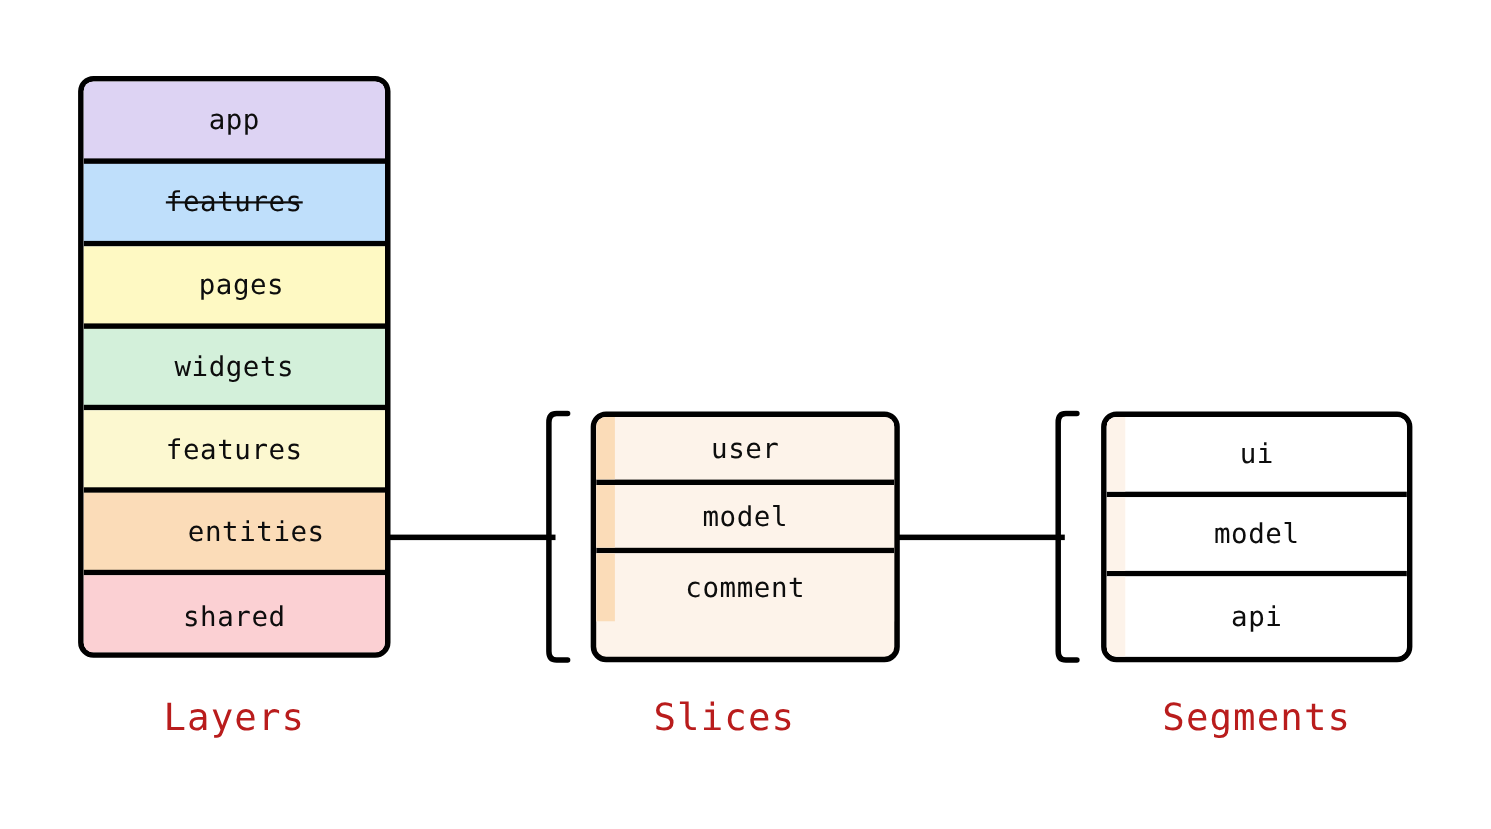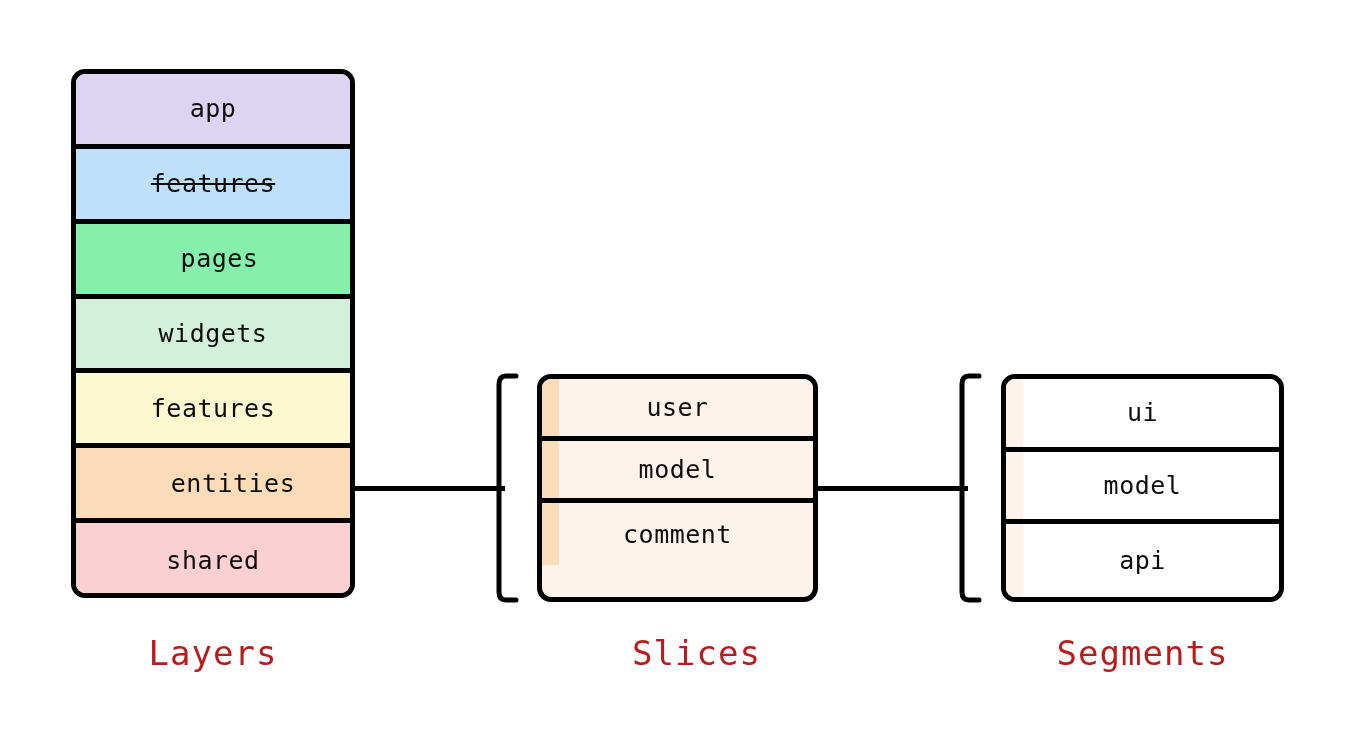--- a/index.html
+++ b/index.html
@@ -120,39 +120,39 @@
     text-align: center;
     font-family: "DejaVu Sans Mono", monospace;
     font-weight: normal;
     font-size: 34px;
     color: #b91c1c;
     letter-spacing: 1px;
     line-height: 1.2;
     white-space: nowrap;
   }
   #caption-layers   { left: 71px;  width: 284px; }
-  #caption-slices   { left: 556px; width: 281px; }
+  #caption-slices   { left: 518px; width: 281px; }
   #caption-segments { left: 1001px; width: 283px; }
 </style>
 </head>
 <body>
 
 <div id="canvas">
 
   <div class="stack" id="layers-stack">
 
     <div class="row" style="background:#ddd3f3;">
       <span class="row-label">app</span>
     </div>
 
     <div class="row" style="background:#bfdffb;">
       <span class="row-label struck">features</span>
     </div>
 
-    <div class="row" style="background:#86efac;padding-left:13px;">
+    <div class="row" style="background:#fef9c3;padding-left:13px;">
       <span class="row-label">pages</span>
     </div>
 
     <div class="row" style="background:#d3f0da;">
       <span class="row-label">widgets</span>
     </div>
 
     <div class="row" style="background:#fcf8d0;">
       <span class="row-label">features</span>
     </div>

